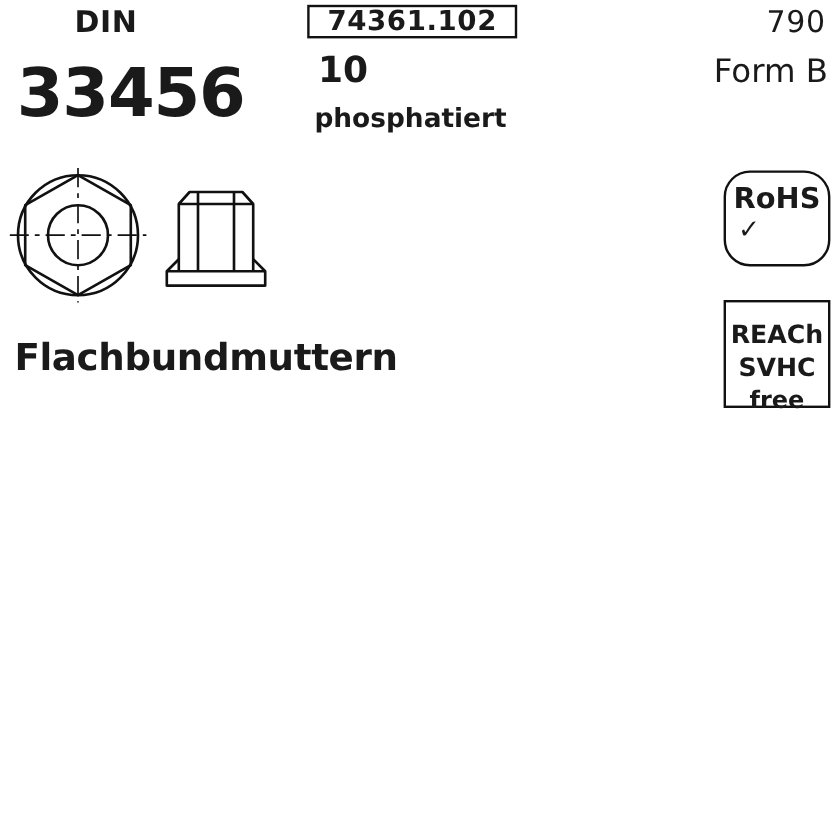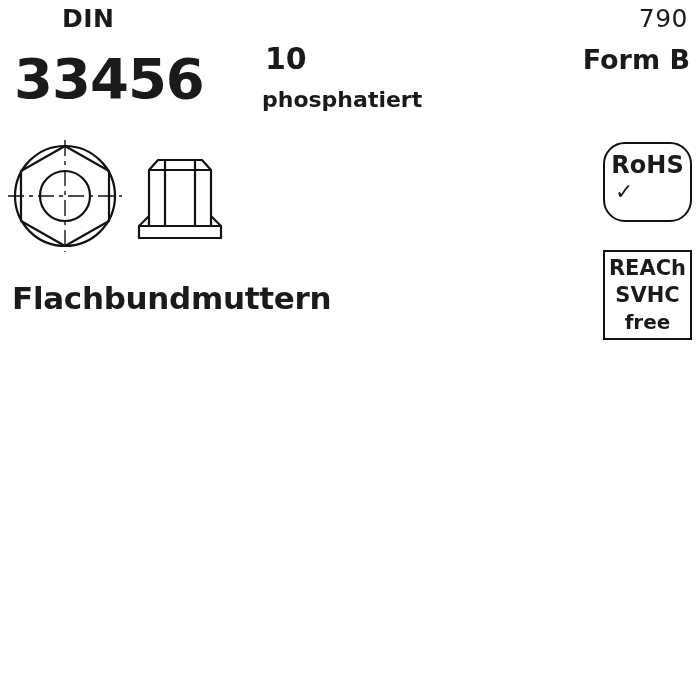--- a/index.html
+++ b/index.html
@@ -89,21 +89,21 @@
     top: 82px;
     font-size: 22px;
     font-weight: 700;
     line-height: 36px;
   }
   .title-form {
     position: absolute;
     right: 10px;
     top: 44px;
     font-size: 27px;
-    font-weight: 700;
+    font-weight: 400;
     line-height: 32px;
     text-align: left;
     white-space: nowrap;
   }
 
   
   .drawing {
     position: absolute;
     left: 8px;
     top: 138px;
@@ -162,20 +162,23 @@
     font-size: 20px;
   }
 </style>
 </head>
 <body>
 
 <div id="sheet">
 
   <div class="hdr">
     <div class="hdr-din">DIN</div>
+    <div class="hdr-code-box">
+      <div class="hdr-code">74361.102</div>
+    </div>
     <div class="hdr-num">790</div>
   </div>
 
   <div class="title-main">33456</div>
   <div class="title-grade">10</div>
   <div class="title-coat">phosphatiert</div>
   <div class="title-form">Form B</div>
 
   <div class="drawing">
     <svg width="230" height="115" viewBox="0 0 230 115">
@@ -211,18 +214,18 @@
   </div>
 
   <div class="prod-name">Flachbundmuttern</div>
 
   <div class="badge badge-rohs">
     <div class="b-line1">RoHS</div>
     <div class="b-check">✓</div>
   </div>
 
   <div class="badge badge-reach">
-    <div class="b-l" style="margin-top:3px;">REACh</div>
+    <div class="b-l" style="margin-top:14px;">REACh</div>
     <div class="b-l">SVHC</div>
     <div class="b-l small">free</div>
   </div>
 
 </div>
 
 </body></html>

